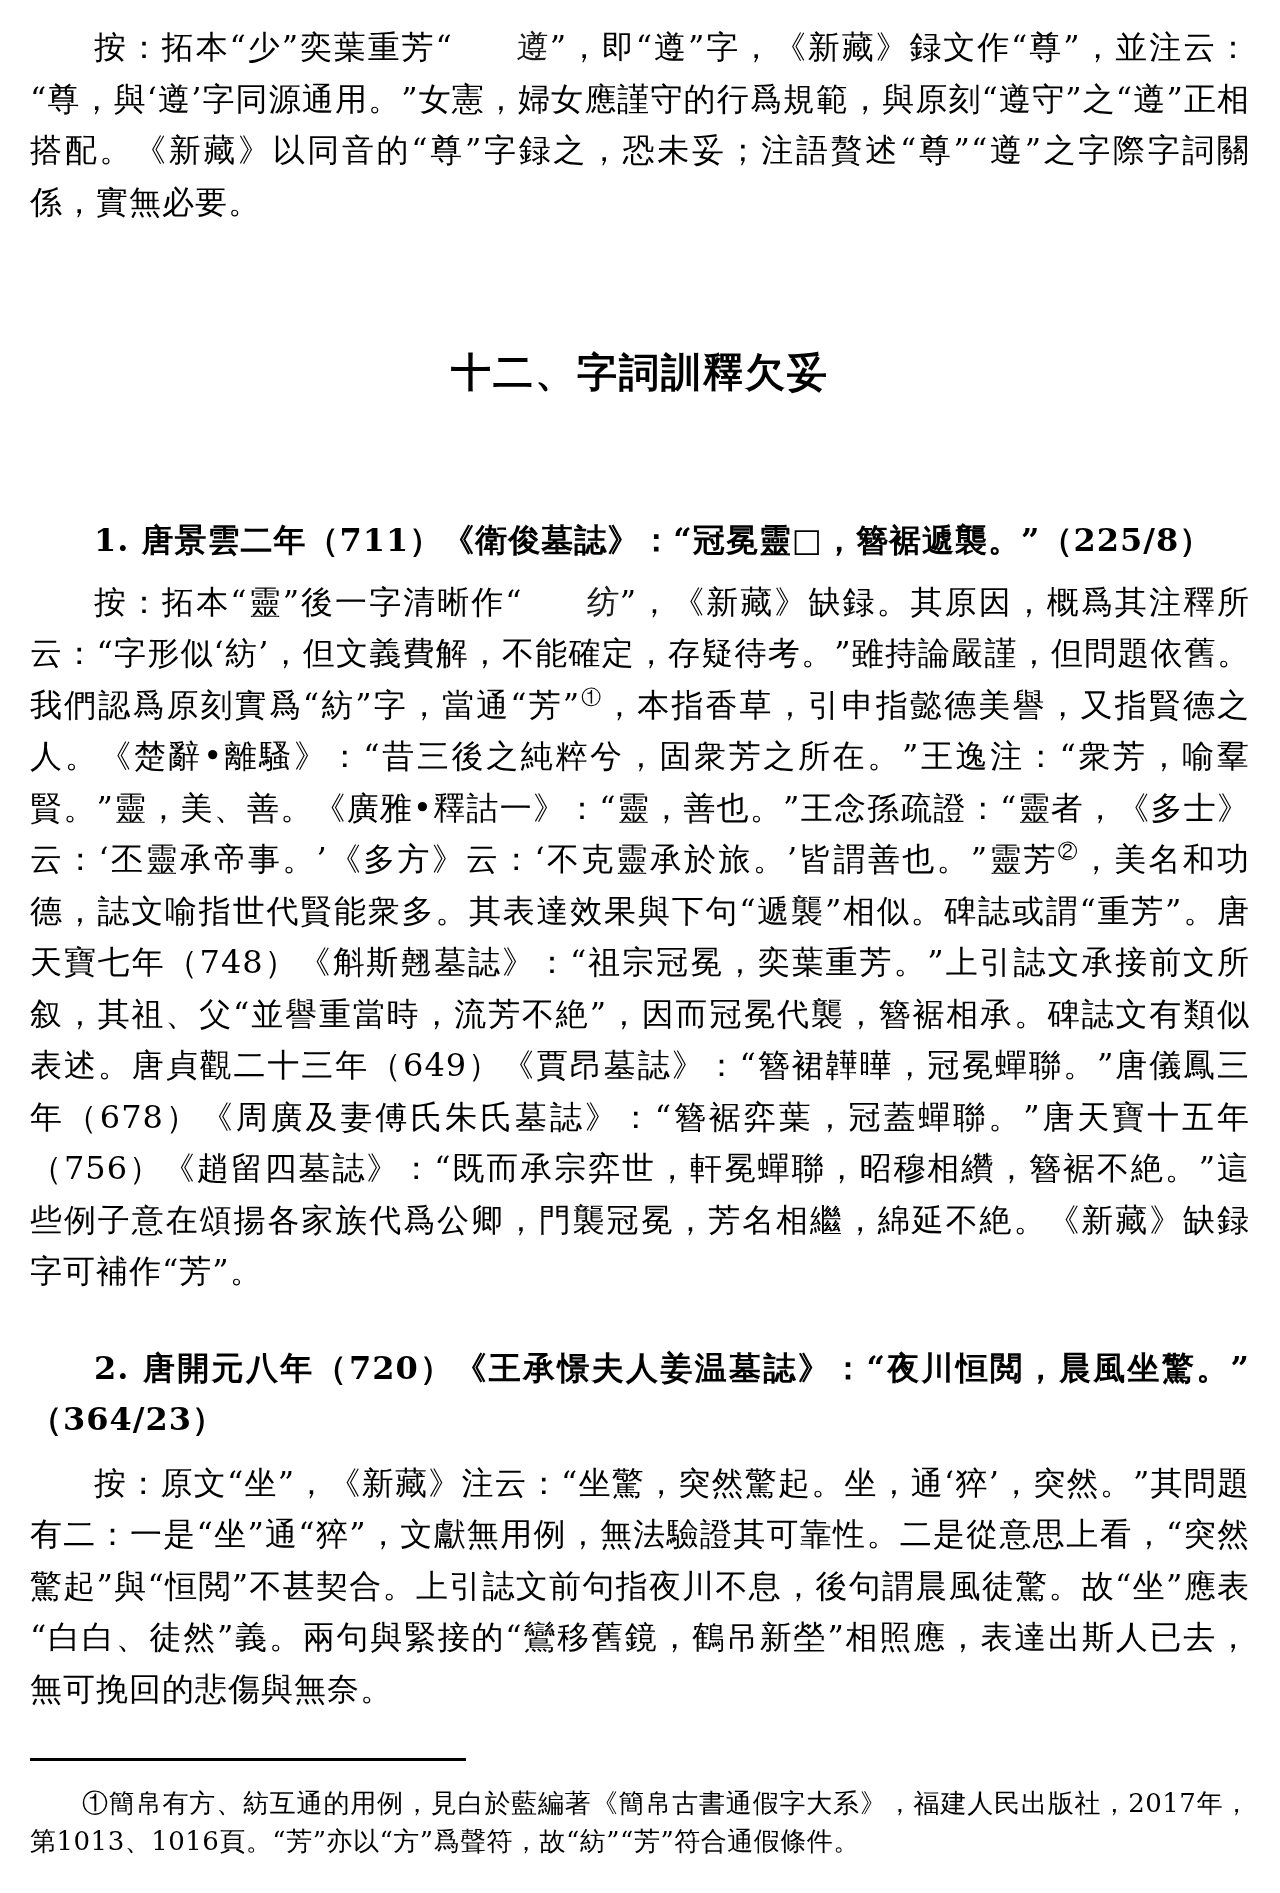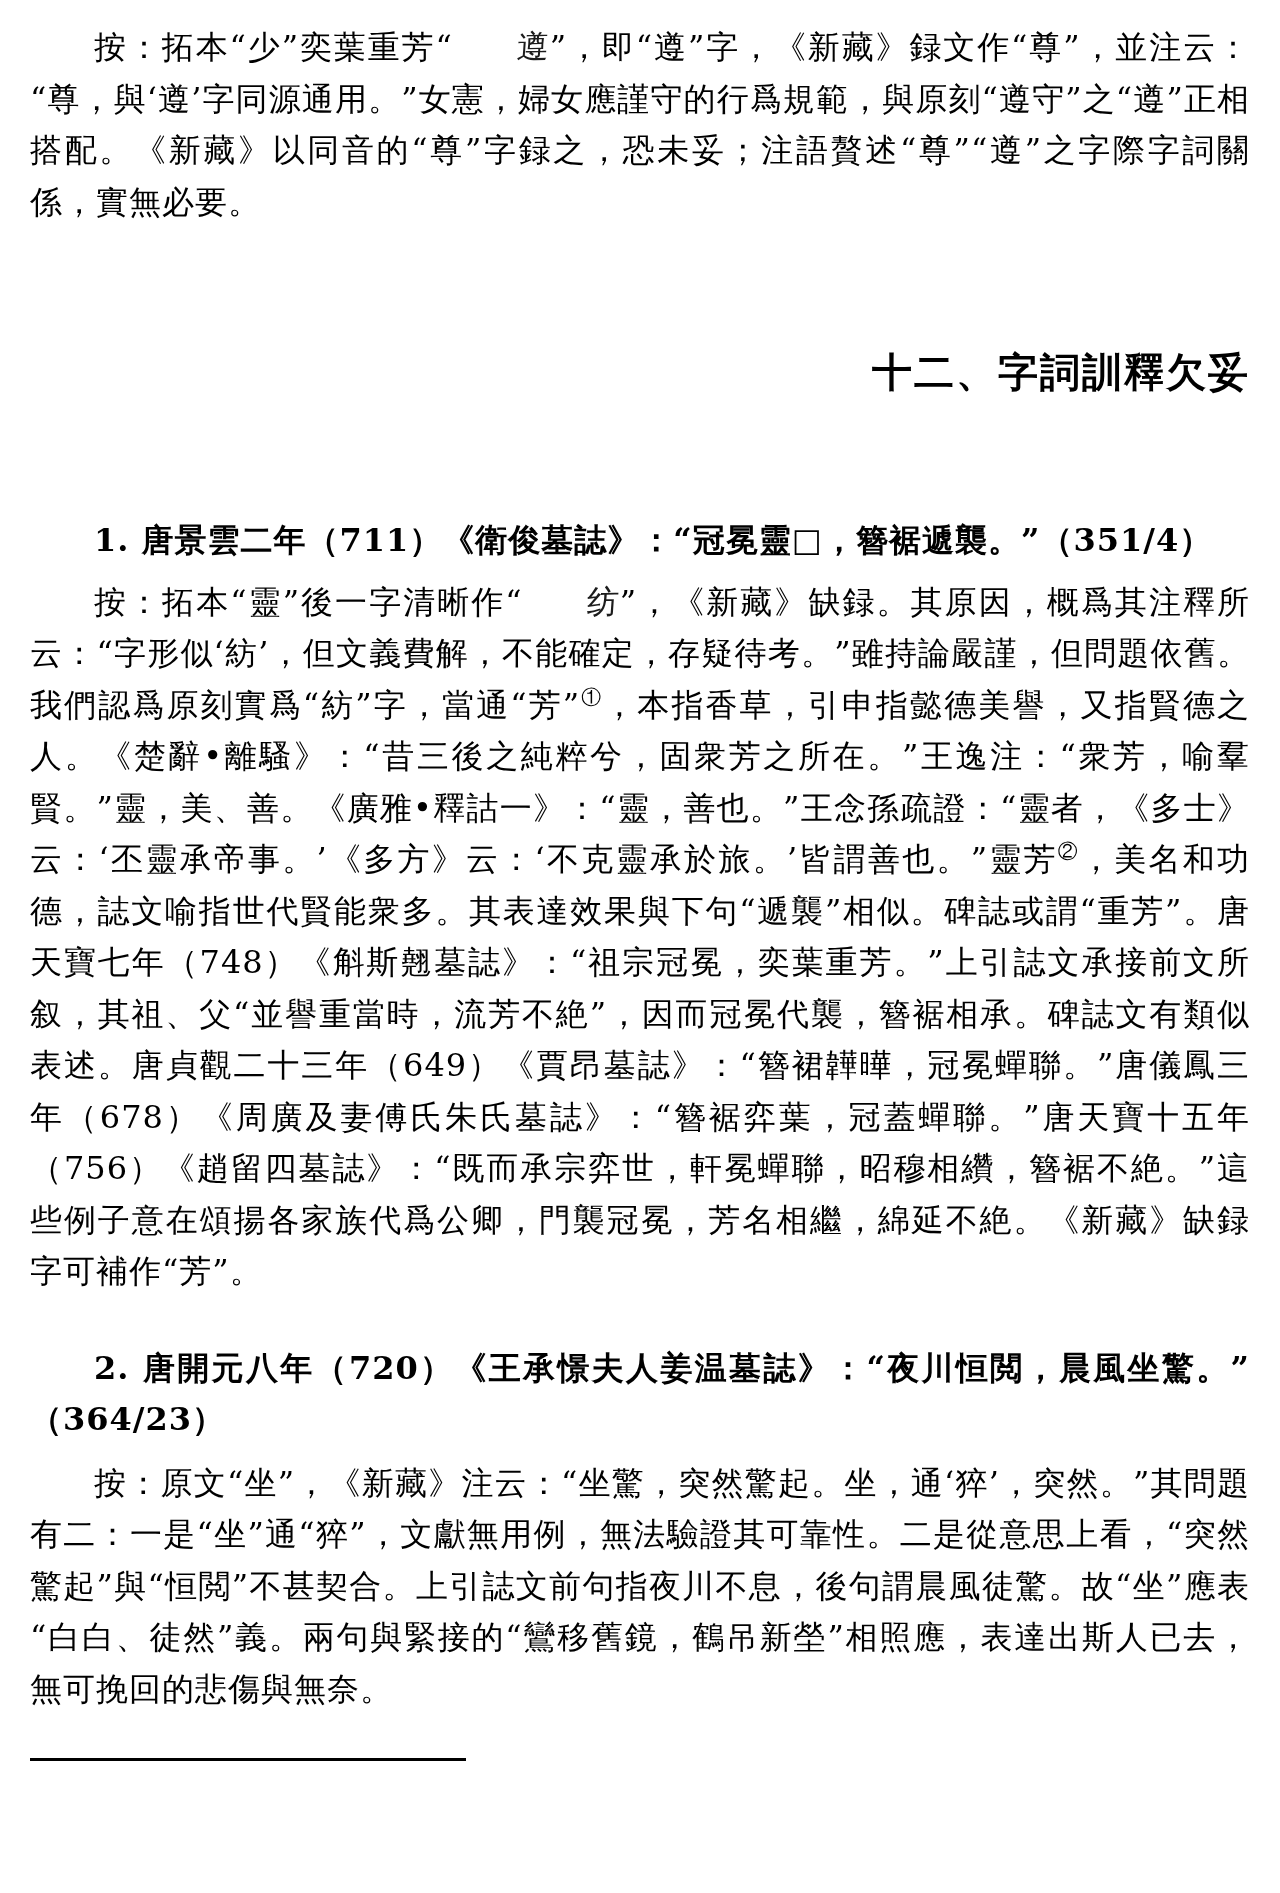--- a/index.html
+++ b/index.html
@@ -25,21 +25,21 @@
     text-align: justify;
     text-justify: inter-character;
     text-indent: 2em;
   }
   .section-heading {
     margin: 114px 0 0 0;
     font-family: "DejaVu Sans", "Liberation Sans", sans-serif;
     font-weight: 700;
     font-size: 40px;
     line-height: 60px;
-    text-align: right;
+    text-align: center;
     letter-spacing: 2px;
   }
   .item-title {
     margin: 113px 0 0 0;
     font-weight: 700;
   }
   .item-title.second { margin-top: 45px; }
   .item-body { margin: 10px 0 0 0; font-weight: 400; }
   .item-body.second { margin-top: 12px; }
   .rubbing-glyph {
@@ -73,24 +73,25 @@
 </style>
 </head>
 <body>
 
 <div class="page">
 
   <p class="body-para"><span>按：拓本“少”奕葉重芳“</span><span class="rubbing-glyph">遵</span><span>”，即“遵”字，《新藏》録文作“尊”，並注云：“尊，與‘遵’字同源通用。”女憲，婦女應謹守的行爲規範，與原刻“遵守”之“遵”正相搭配。《新藏》以同音的“尊”字録之，恐未妥；注語贅述“尊”“遵”之字際字詞關係，實無必要。</span></p>
 
   <h2 class="section-heading">十二、字詞訓釋欠妥</h2>
 
-  <p class="body-para item-title">1. 唐景雲二年（711）《衛俊墓誌》：“冠冕靈□，簪裾遞襲。”（351/4）</p>
+  <p class="body-para item-title">1. 唐景雲二年（711）《衛俊墓誌》：“冠冕靈□，簪裾遞襲。”（225/8）</p>
 
   <p class="body-para item-body"><span>按：拓本“靈”後一字清晰作“</span><span class="rubbing-glyph">纺</span><span>”，《新藏》缺録。其原因，概爲其注釋所云：“字形似‘紡’，但文義費解，不能確定，存疑待考。”雖持論嚴謹，但問題依舊。我們認爲原刻實爲“紡”字，當通“芳”</span><span class="fnref">①</span><span>，本指香草，引申指懿德美譽，又指賢德之人。《楚辭•離騷》：“昔三後之純粹兮，固衆芳之所在。”王逸注：“衆芳，喻羣賢。”靈，美、善。《廣雅•釋詁一》：“靈，善也。”王念孫疏證：“靈者，《多士》云：‘丕靈承帝事。’《多方》云：‘不克靈承於旅。’皆謂善也。”靈芳</span><span class="fnref">②</span><span>，美名和功德，誌文喻指世代賢能衆多。其表達效果與下句“遞襲”相似。碑誌或謂“重芳”。唐天寶七年（748）《斛斯翹墓誌》：“祖宗冠冕，奕葉重芳。”上引誌文承接前文所叙，其祖、父“並譽重當時，流芳不絶”，因而冠冕代襲，簪裾相承。碑誌文有類似表述。唐貞觀二十三年（649）《賈昂墓誌》：“簪裙韡曄，冠冕蟬聯。”唐儀鳳三年（678）《周廣及妻傅氏朱氏墓誌》：“簪裾弈葉，冠蓋蟬聯。”唐天寶十五年（756）《趙留四墓誌》：“既而承宗弈世，軒冕蟬聯，昭穆相纘，簪裾不絶。”這些例子意在頌揚各家族代爲公卿，門襲冠冕，芳名相繼，綿延不絶。《新藏》缺録字可補作“芳”。</span></p>
 
   <p class="body-para item-title second">2. 唐開元八年（720）《王承憬夫人姜温墓誌》：“夜川恒閲，晨風坐驚。”（364/23）</p>
 
   <p class="body-para item-body second">按：原文“坐”，《新藏》注云：“坐驚，突然驚起。坐，通‘猝’，突然。”其問題有二：一是“坐”通“猝”，文獻無用例，無法驗證其可靠性。二是從意思上看，“突然驚起”與“恒閲”不甚契合。上引誌文前句指夜川不息，後句謂晨風徒驚。故“坐”應表“白白、徒然”義。兩句與緊接的“鸞移舊鏡，鶴吊新塋”相照應，表達出斯人已去，無可挽回的悲傷與無奈。</p>
 
   <hr class="footnote-separator">
 
+  <p class="footnote">①簡帛有方、紡互通的用例，見白於藍編著《簡帛古書通假字大系》，福建人民出版社，2017年，第1013、1016頁。“芳”亦以“方”爲聲符，故“紡”“芳”符合通假條件。</p>
 
 </div>
 
 </body></html>

